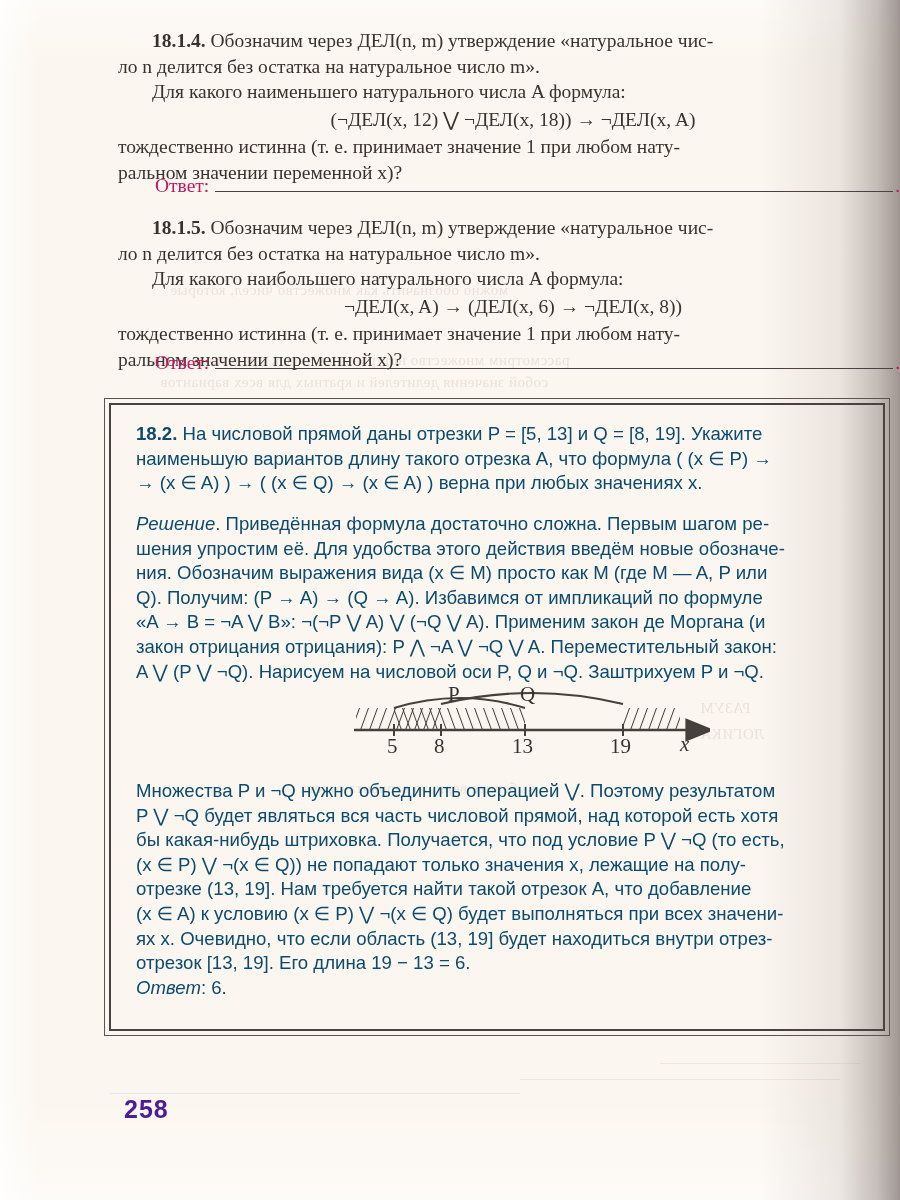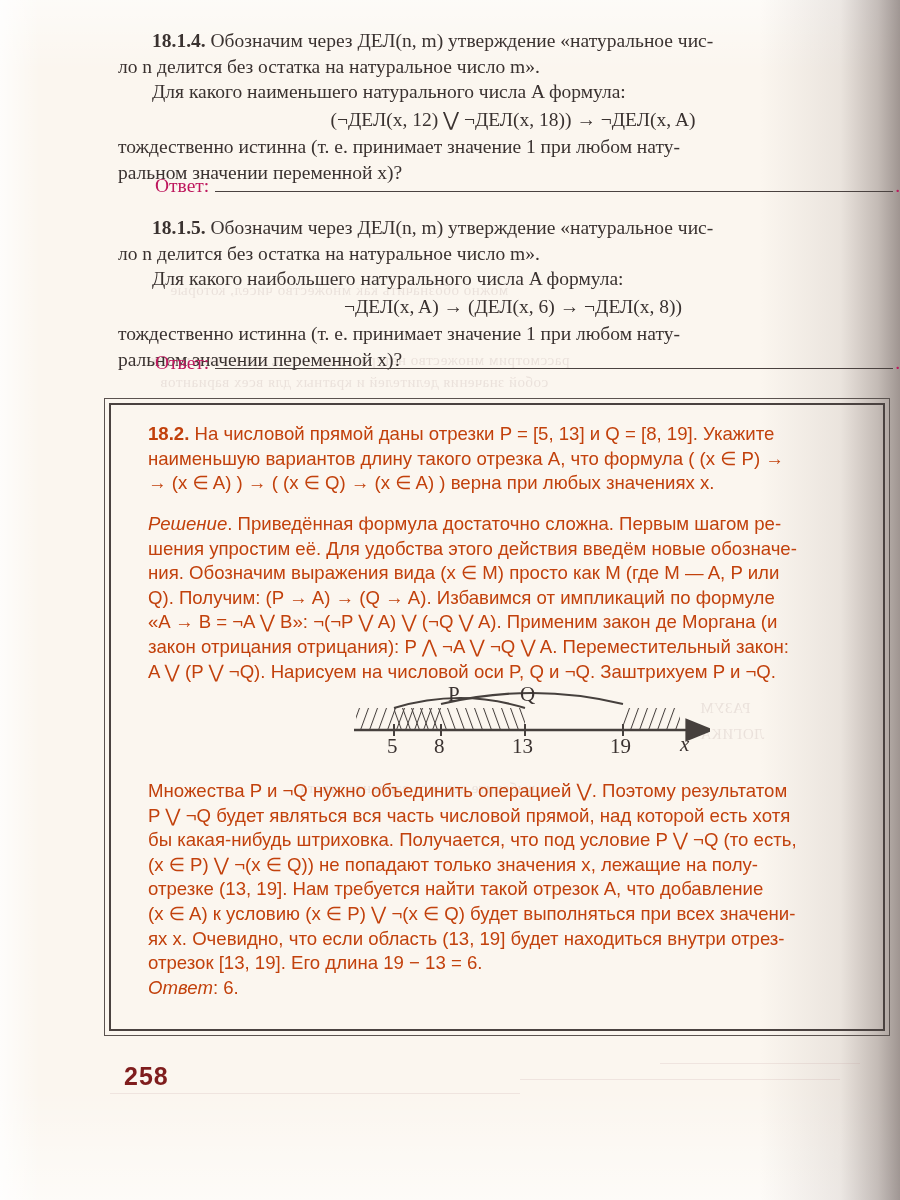--- a/index.html
+++ b/index.html
@@ -111,23 +111,23 @@
     box-sizing: border-box;
   }
   #box-inner {
     position: absolute;
     inset: 4px;
     border: 2.6px solid #4a4240;
     box-sizing: border-box;
   }
   .bx {
     position: absolute;
-    left: 148px;
+    left: 136px;
     width: 726px;
-    color: #c2410c;
+    color: #0c4a6e;
     font-family: "Liberation Sans", sans-serif;
     font-size: 18.6px;
     line-height: 24.6px;
     text-align: justify;
     text-justify: inter-word;
   }
   .bx p { margin: 0; }
   .bx b { font-weight: bold; }
 
   
@@ -156,26 +156,26 @@
     font-family: "Liberation Serif", serif;
     font-style: italic;
     font-size: 21px;
     color: #3a3230;
   }
 
   
   #page-number {
     position: absolute;
     left: 124px;
-    top: 1062px;
+    top: 1095px;
     font-family: "Liberation Sans", sans-serif;
     font-size: 25px;
     font-weight: bold;
     letter-spacing: 1px;
-    color: #7f1d1d;
+    color: #4c1d95;
     text-align: center;
   }
 
   
   .scanline {
     position: absolute;
     background: rgba(190,150,150,0.18);
     height: 1px;
   }
 </style>

